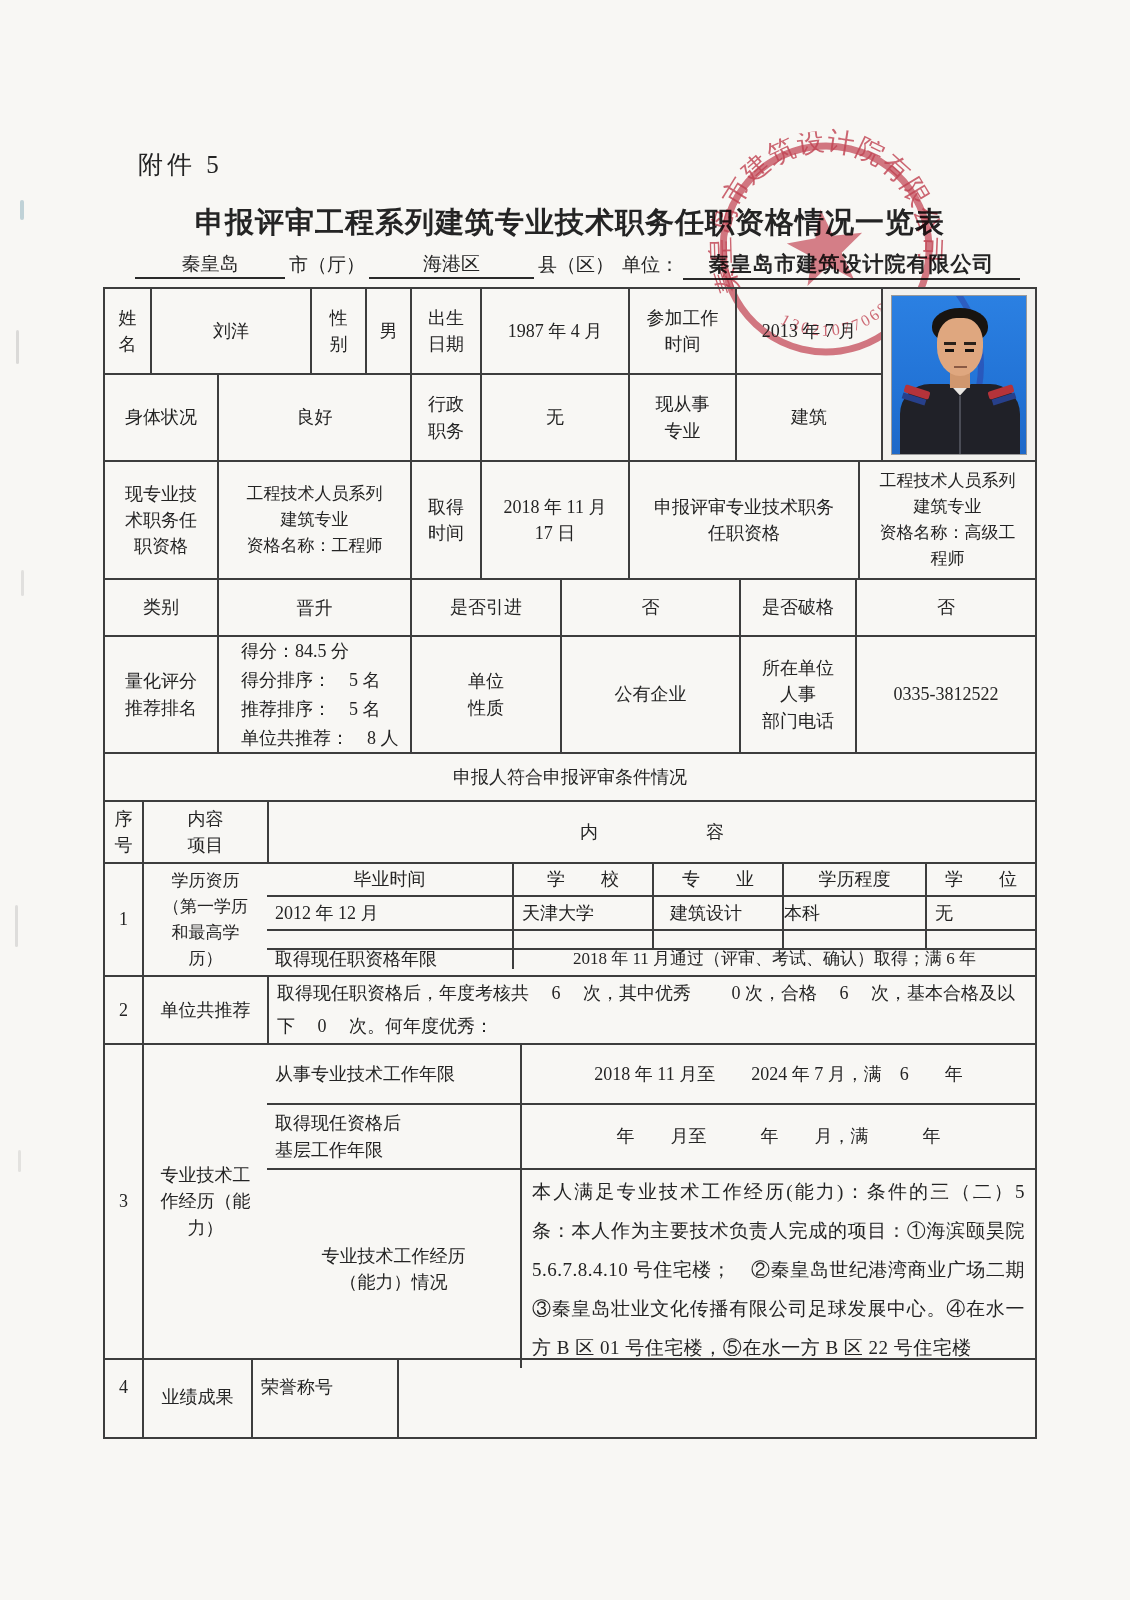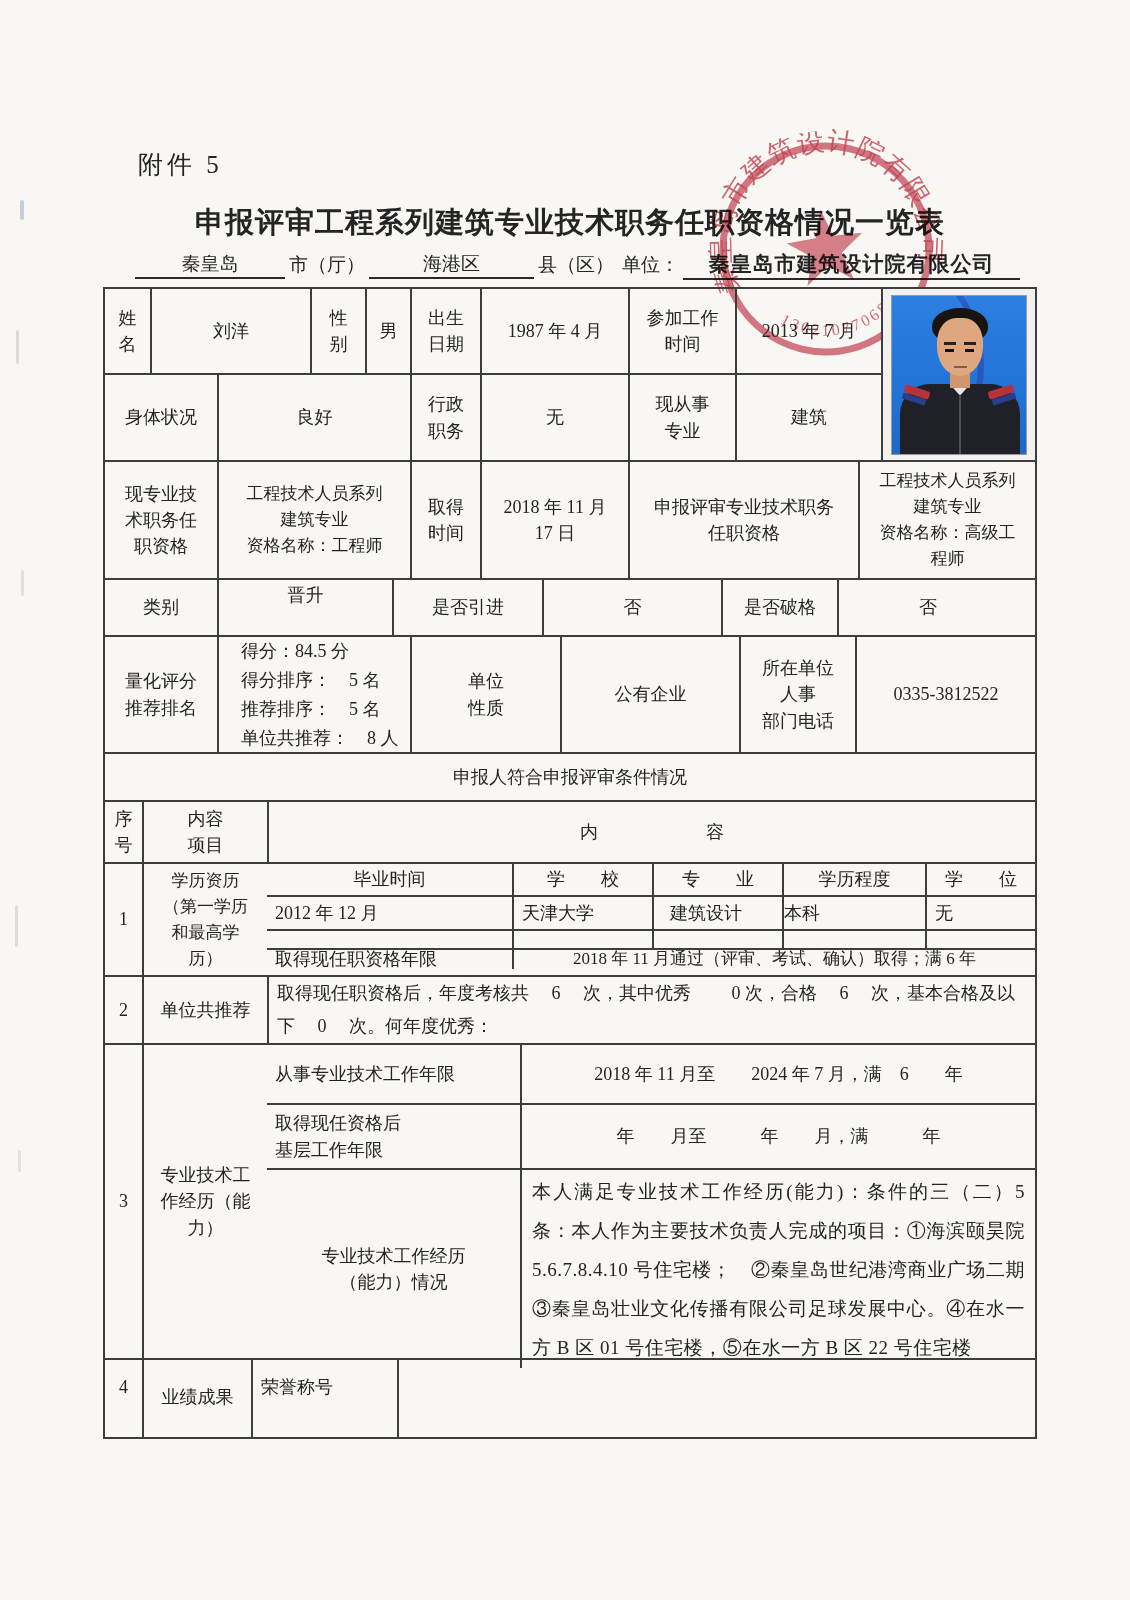--- a/index.html
+++ b/index.html
@@ -173,21 +173,21 @@
     <div class="tc preline" style="width:230px">申报评审专业技术职务
 任职资格</div>
     <div class="tc preline small" style="width:177px">工程技术人员系列
 建筑专业
 资格名称：高级工
 程师</div>
   </div>
 
   <div class="trow" style="height:57px">
     <div class="tc nb" style="width:112px">类别</div>
-    <div class="tc" style="width:175px;align-items:flex-start;padding-top:2px">晋升</div>
+    <div class="tc" style="width:193px;align-items:flex-start;padding-top:15px">晋升</div>
     <div class="tc" style="width:150px">是否引进</div>
     <div class="tc" style="width:179px">否</div>
     <div class="tc" style="width:116px">是否破格</div>
     <div class="tc" style="width:180px">否</div>
   </div>
 
   <div class="trow" style="height:117px">
     <div class="tc nb preline" style="width:112px">量化评分
 推荐排名</div>
     <div class="tc" style="width:193px">

